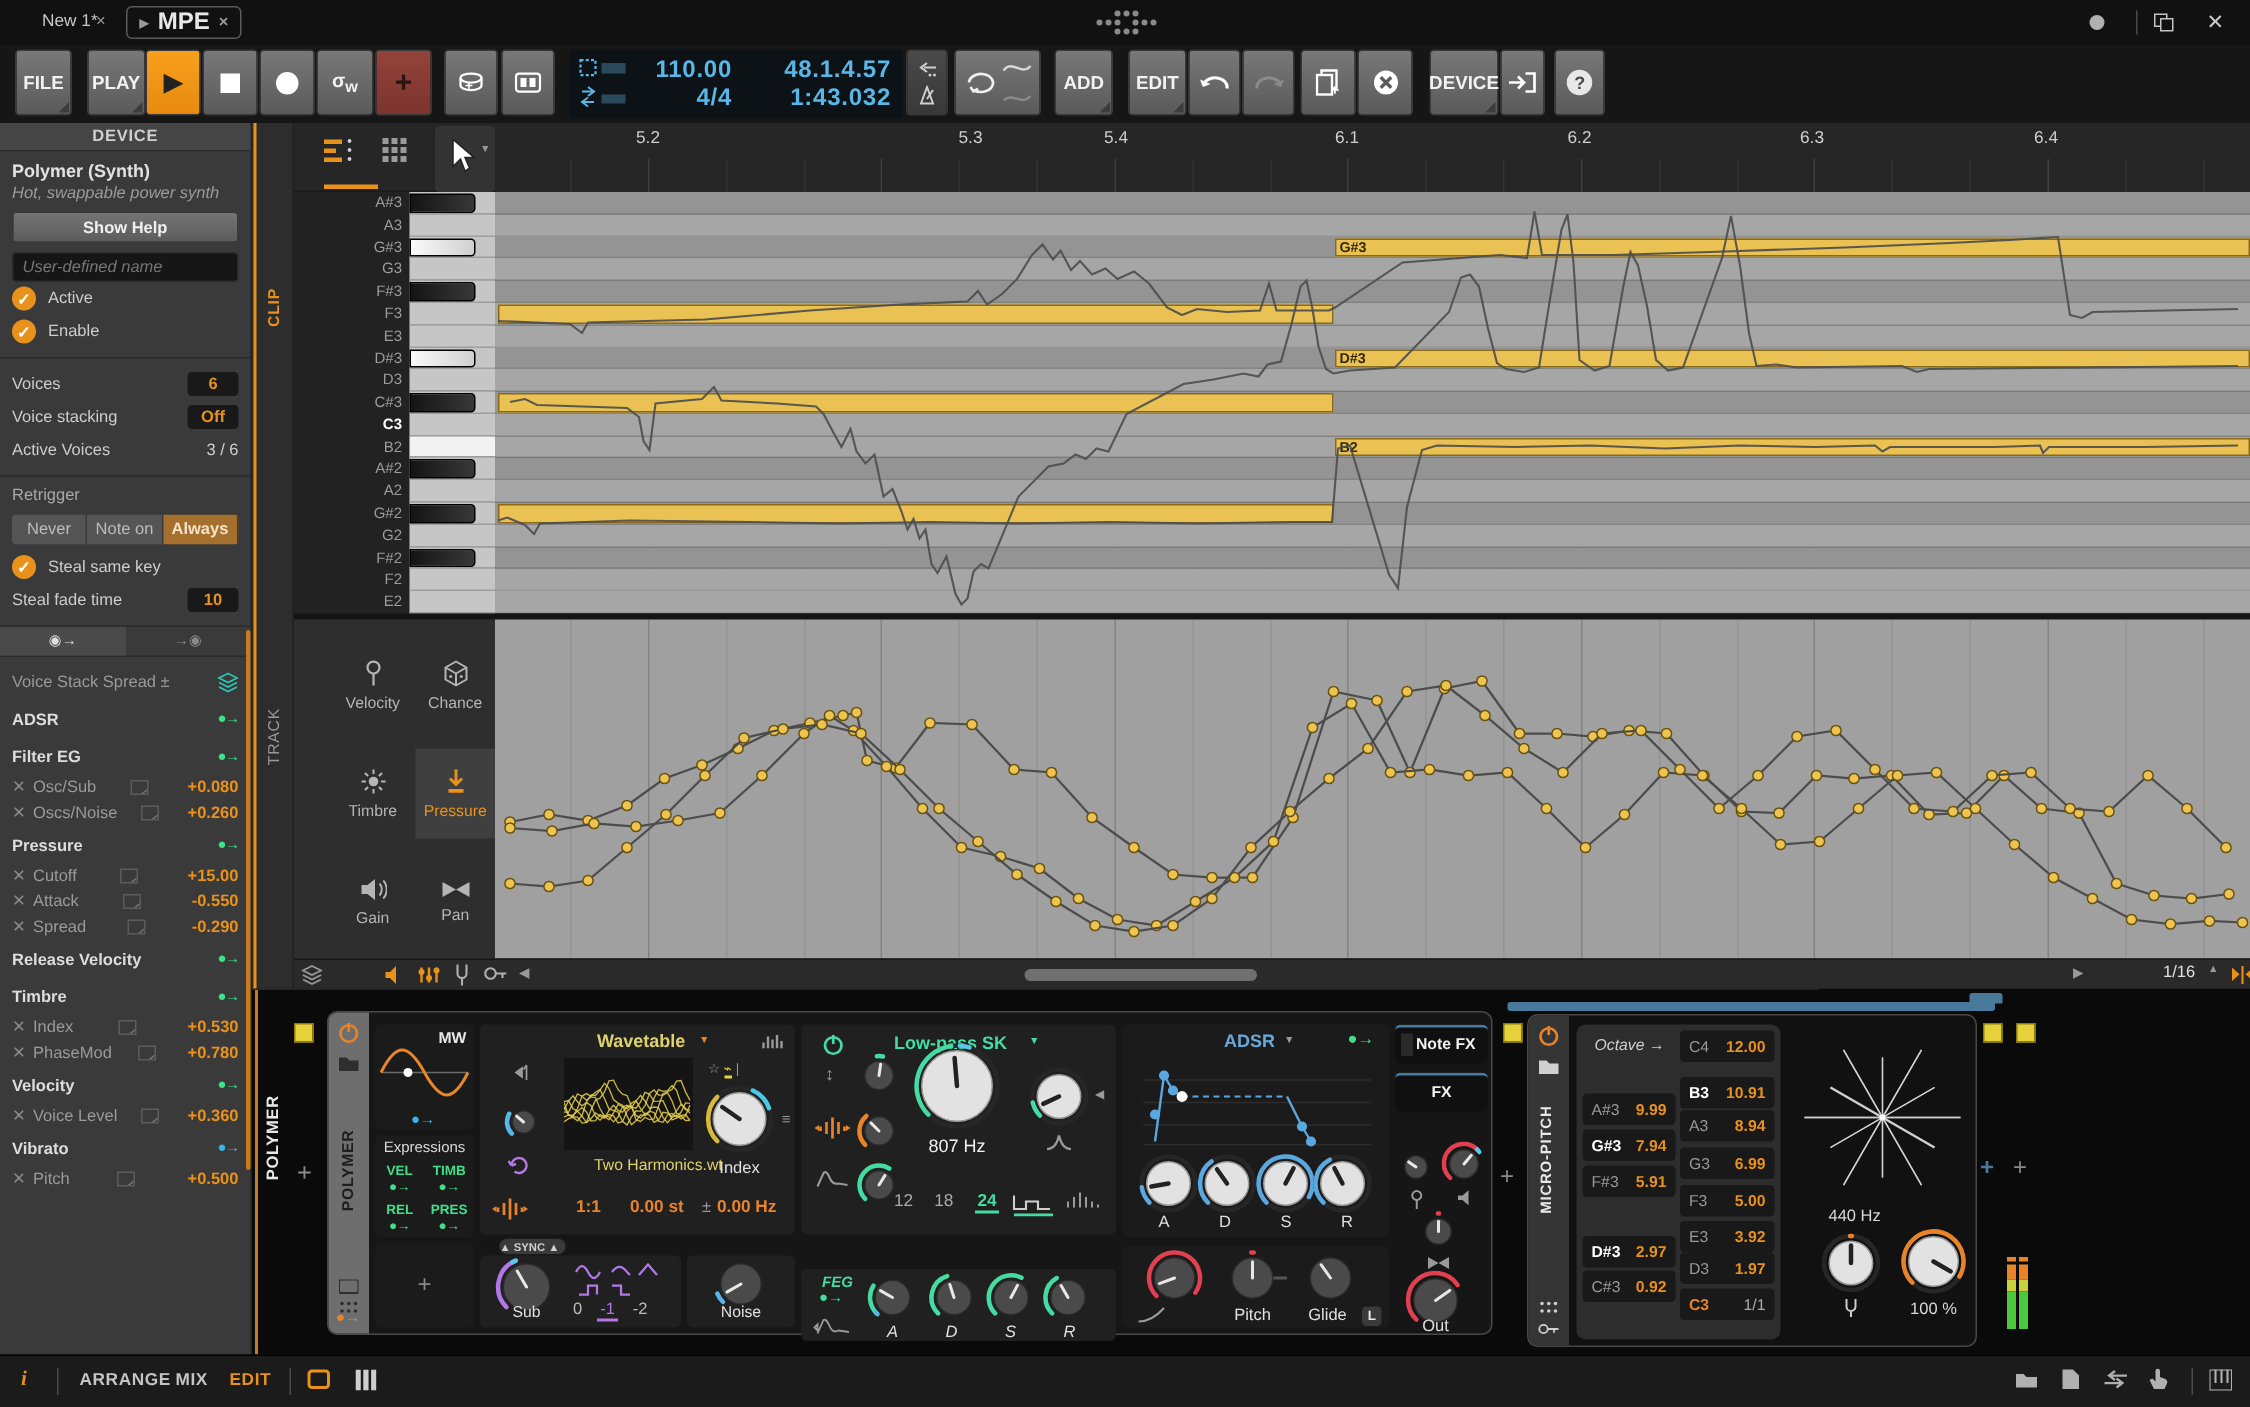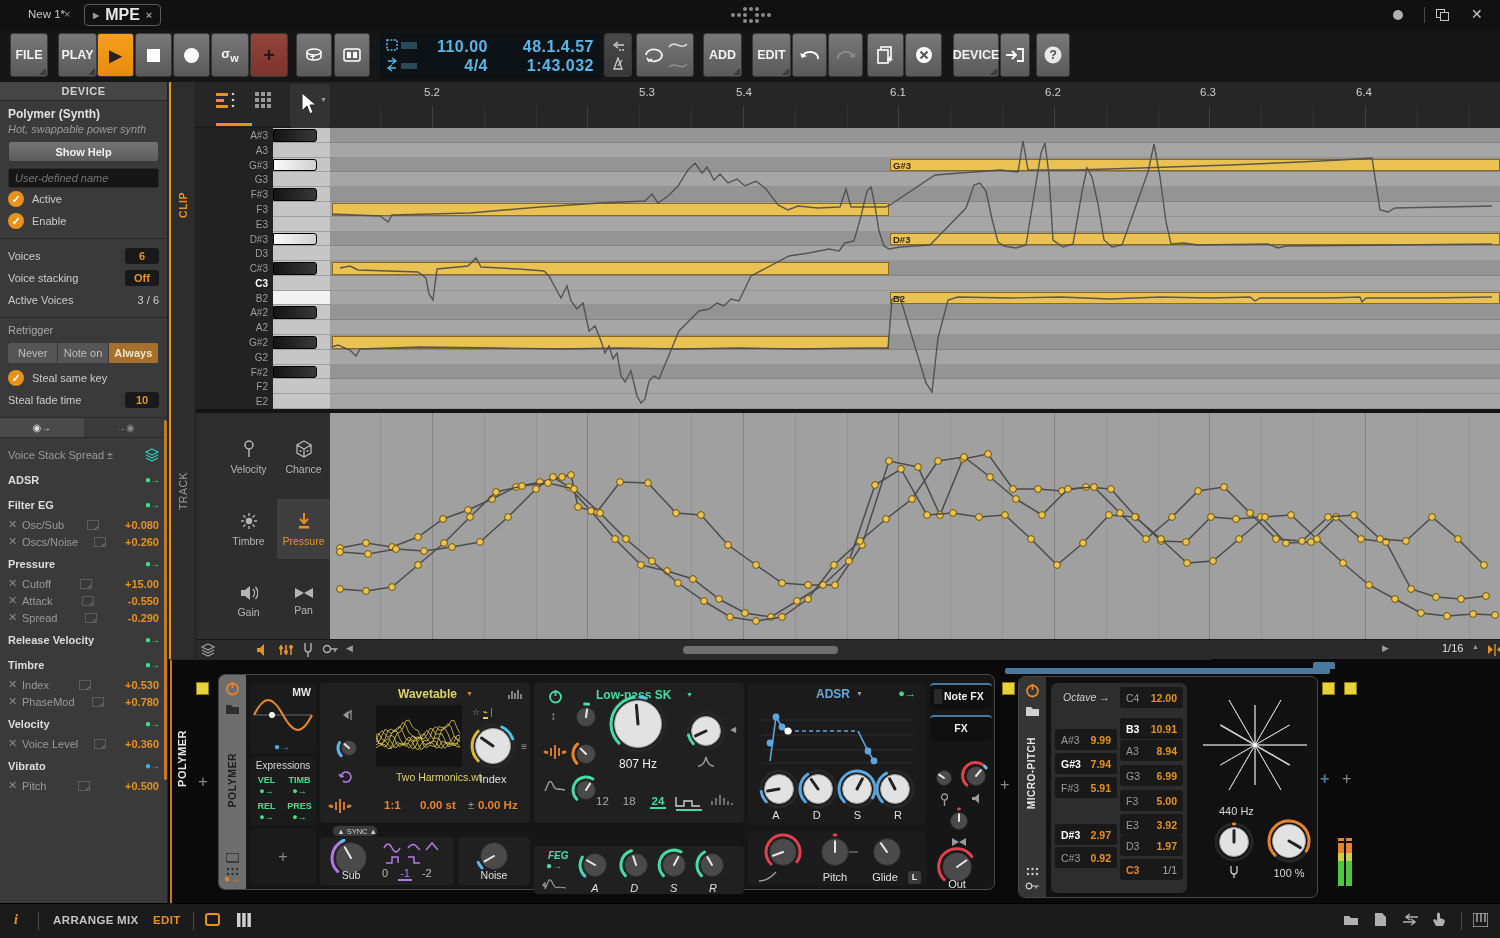--- a/index.html
+++ b/index.html
@@ -937,21 +937,21 @@
             </g>
           <path d="M0,9 l3,-2 v4 z M24,9 l-3,-2 v4 z" fill="#e8832a"></path>
           </svg>
         <span class="abs orange" style="left:64px;top:116px;font-size:11.5px;font-weight:bold;">1:1</span>
         <span class="abs orange" style="left:100px;top:116px;font-size:11.5px;font-weight:bold;">
           <span>0.00</span> <span>st</span></span>
         <span class="abs" style="left:148px;top:116px;color:#9a9a9a;font-size:11px;">±</span>
         <span class="abs orange" style="left:158px;top:116px;font-size:11.5px;font-weight:bold;">0.00 Hz</span>
       </div>
 
-      <div class="abs" style="left:113px;top:150px;width:46px;height:12px;background:#3a3a3a;border:1px solid #1a1a1a;border-radius:6px;color:#cfcfcf;font-size:7.5px;font-weight:normal;text-align:right;line-height:11px;">▲ <span>SYNC</span> ▲</div>
+      <div class="abs" style="left:113px;top:150px;width:46px;height:12px;background:#3a3a3a;border:1px solid #1a1a1a;border-radius:6px;color:#cfcfcf;font-size:7.5px;font-weight:bold;text-align:left;line-height:11px;">▲ <span>SYNC</span> ▲</div>
 
       <div class="dpanel" style="left:101px;top:162px;width:134px;height:48px;">
         <div class="knob" style="left: 10px; top: 0px; width: 42px; height: 42px;">
             <svg width="42" height="42">
               <path d="M7.6,34.4 A19,19 0 0 1 13.0,3.8" fill="none" stroke="#b278e8" stroke-width="3" stroke-linecap="round"></path>
               <path d="M11.5,4.5 A19,19 0 0 1 13.9,3.4" fill="none" stroke="#58c8e8" stroke-width="3" stroke-linecap="round"></path>
               <circle cx="21" cy="21" r="15.5" fill="#4a4a4a" stroke="#2a2a2a" stroke-width="1"></circle>
               <line x1="21" y1="21" x2="14.8" y2="10.3" stroke="#e8e8e8" stroke-width="2" stroke-linecap="round"></line>
             </svg>
           </div>

